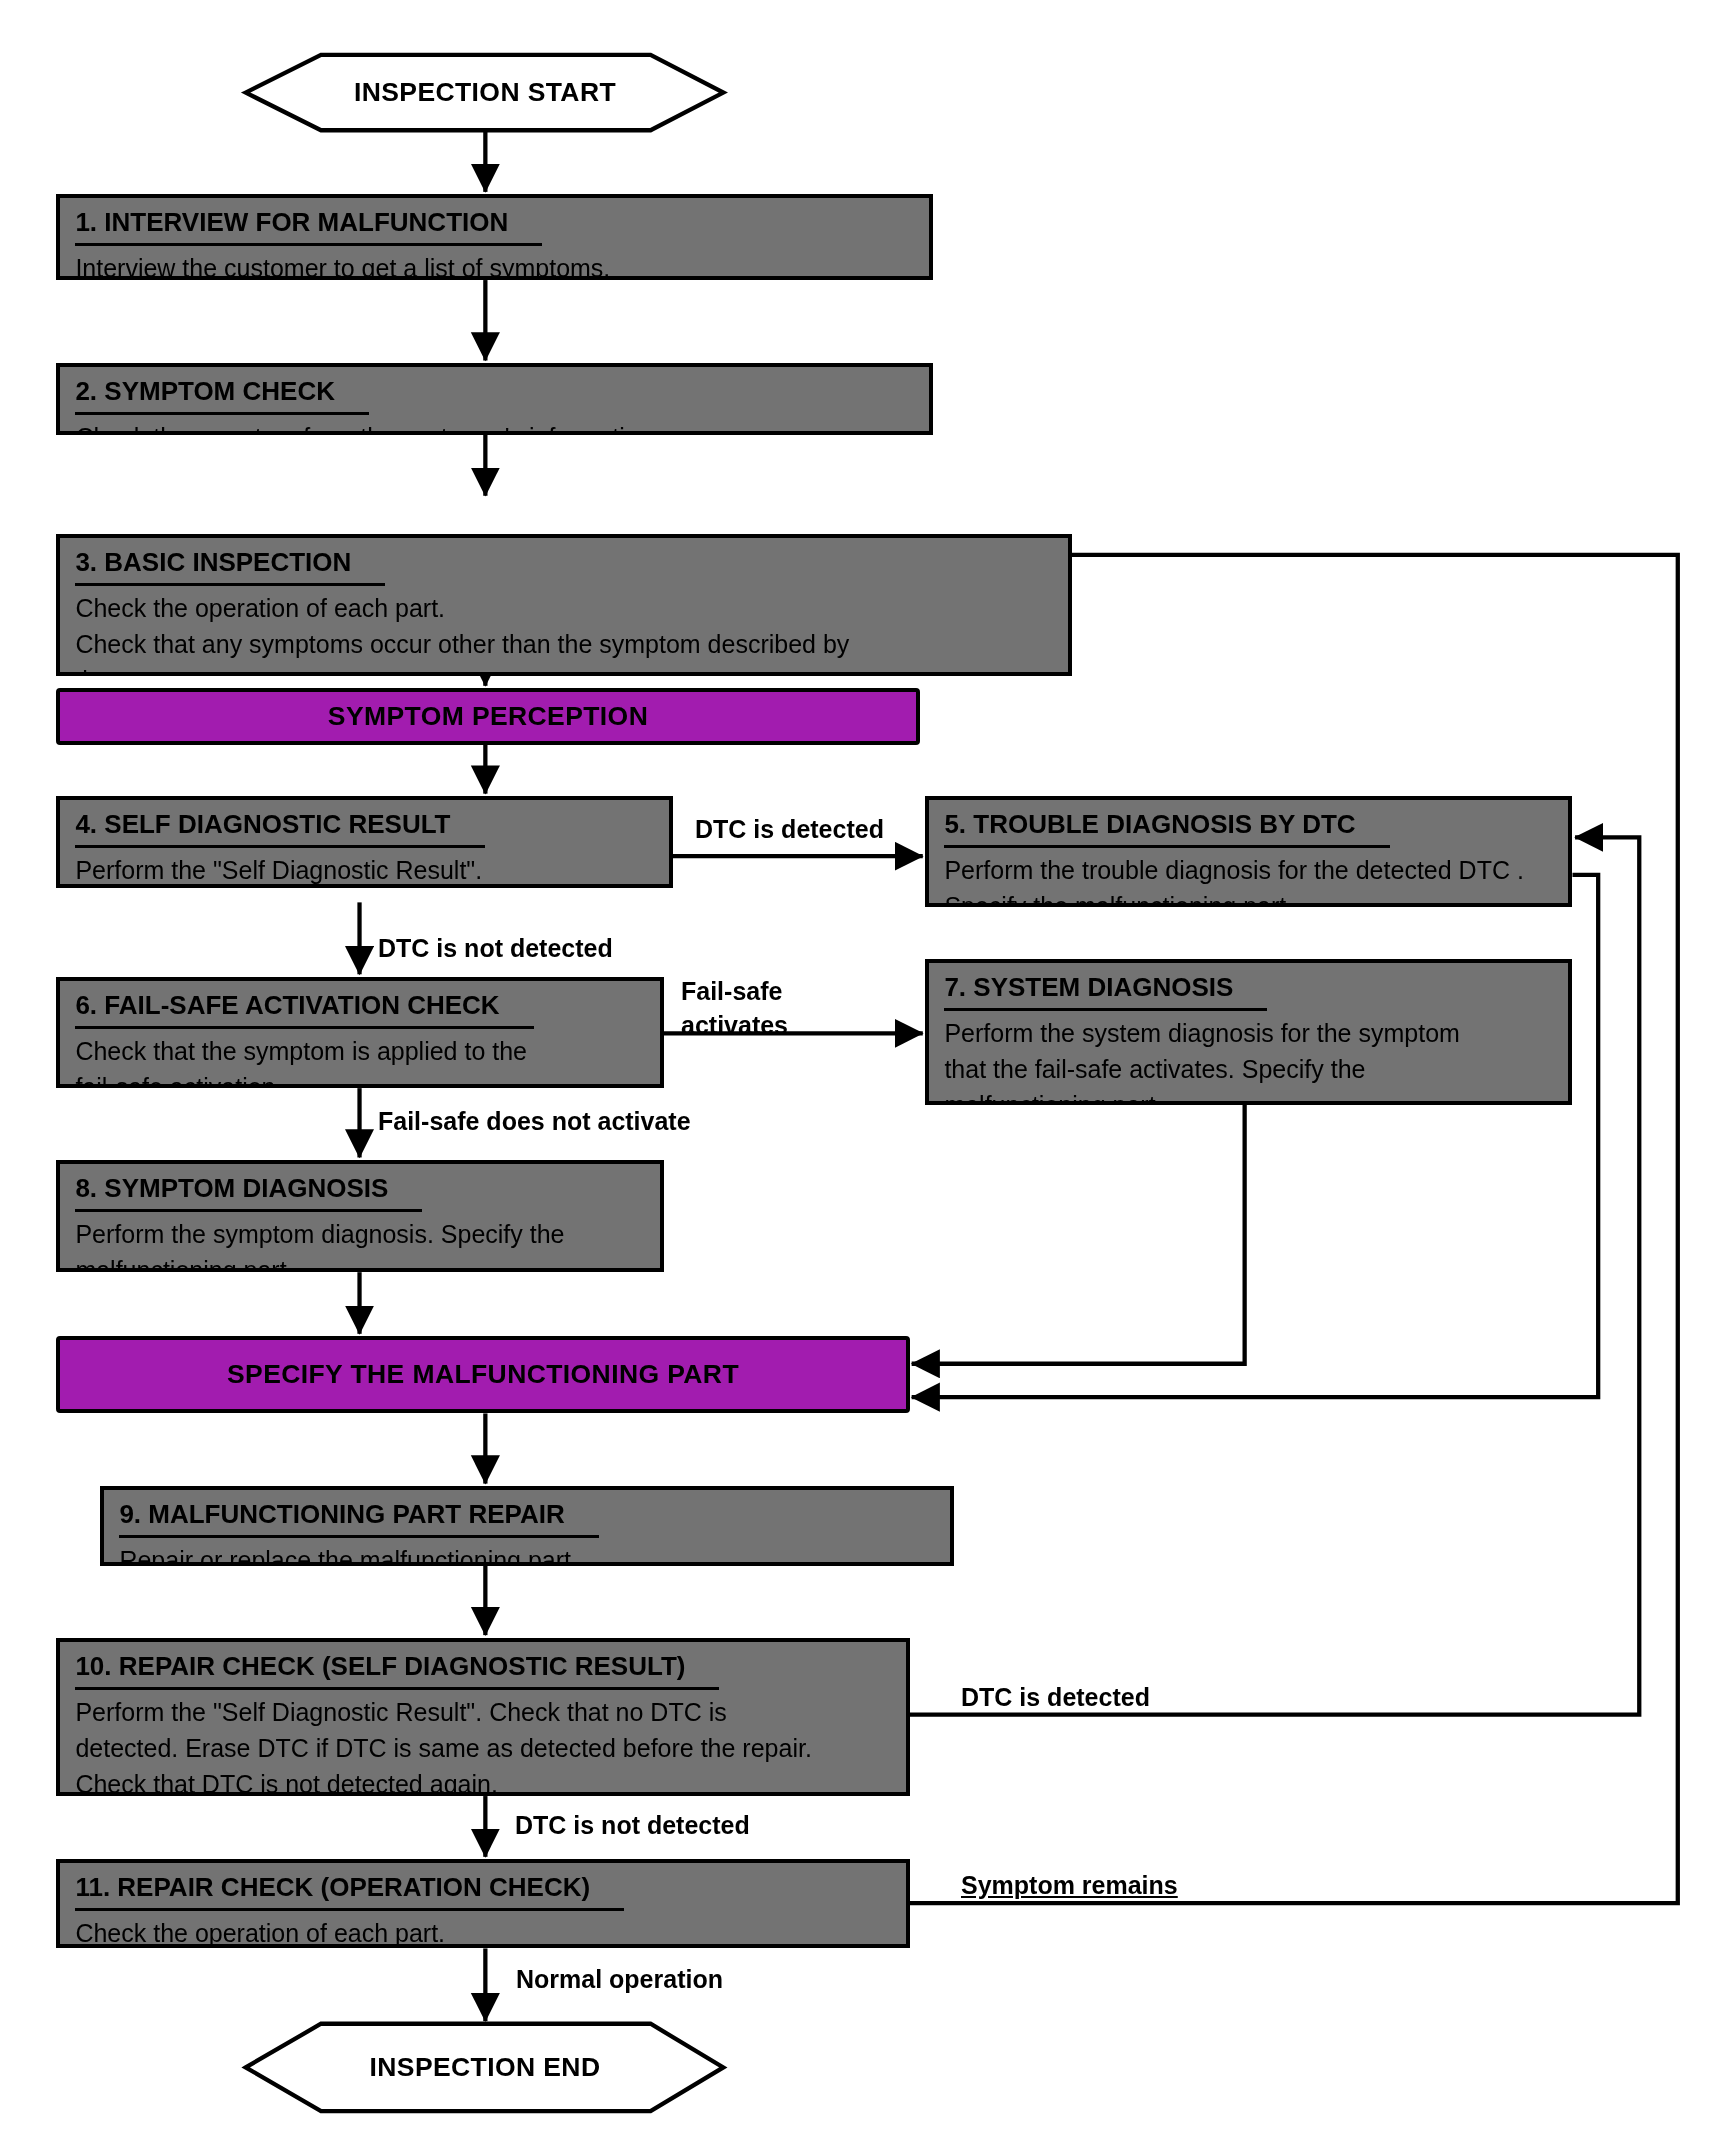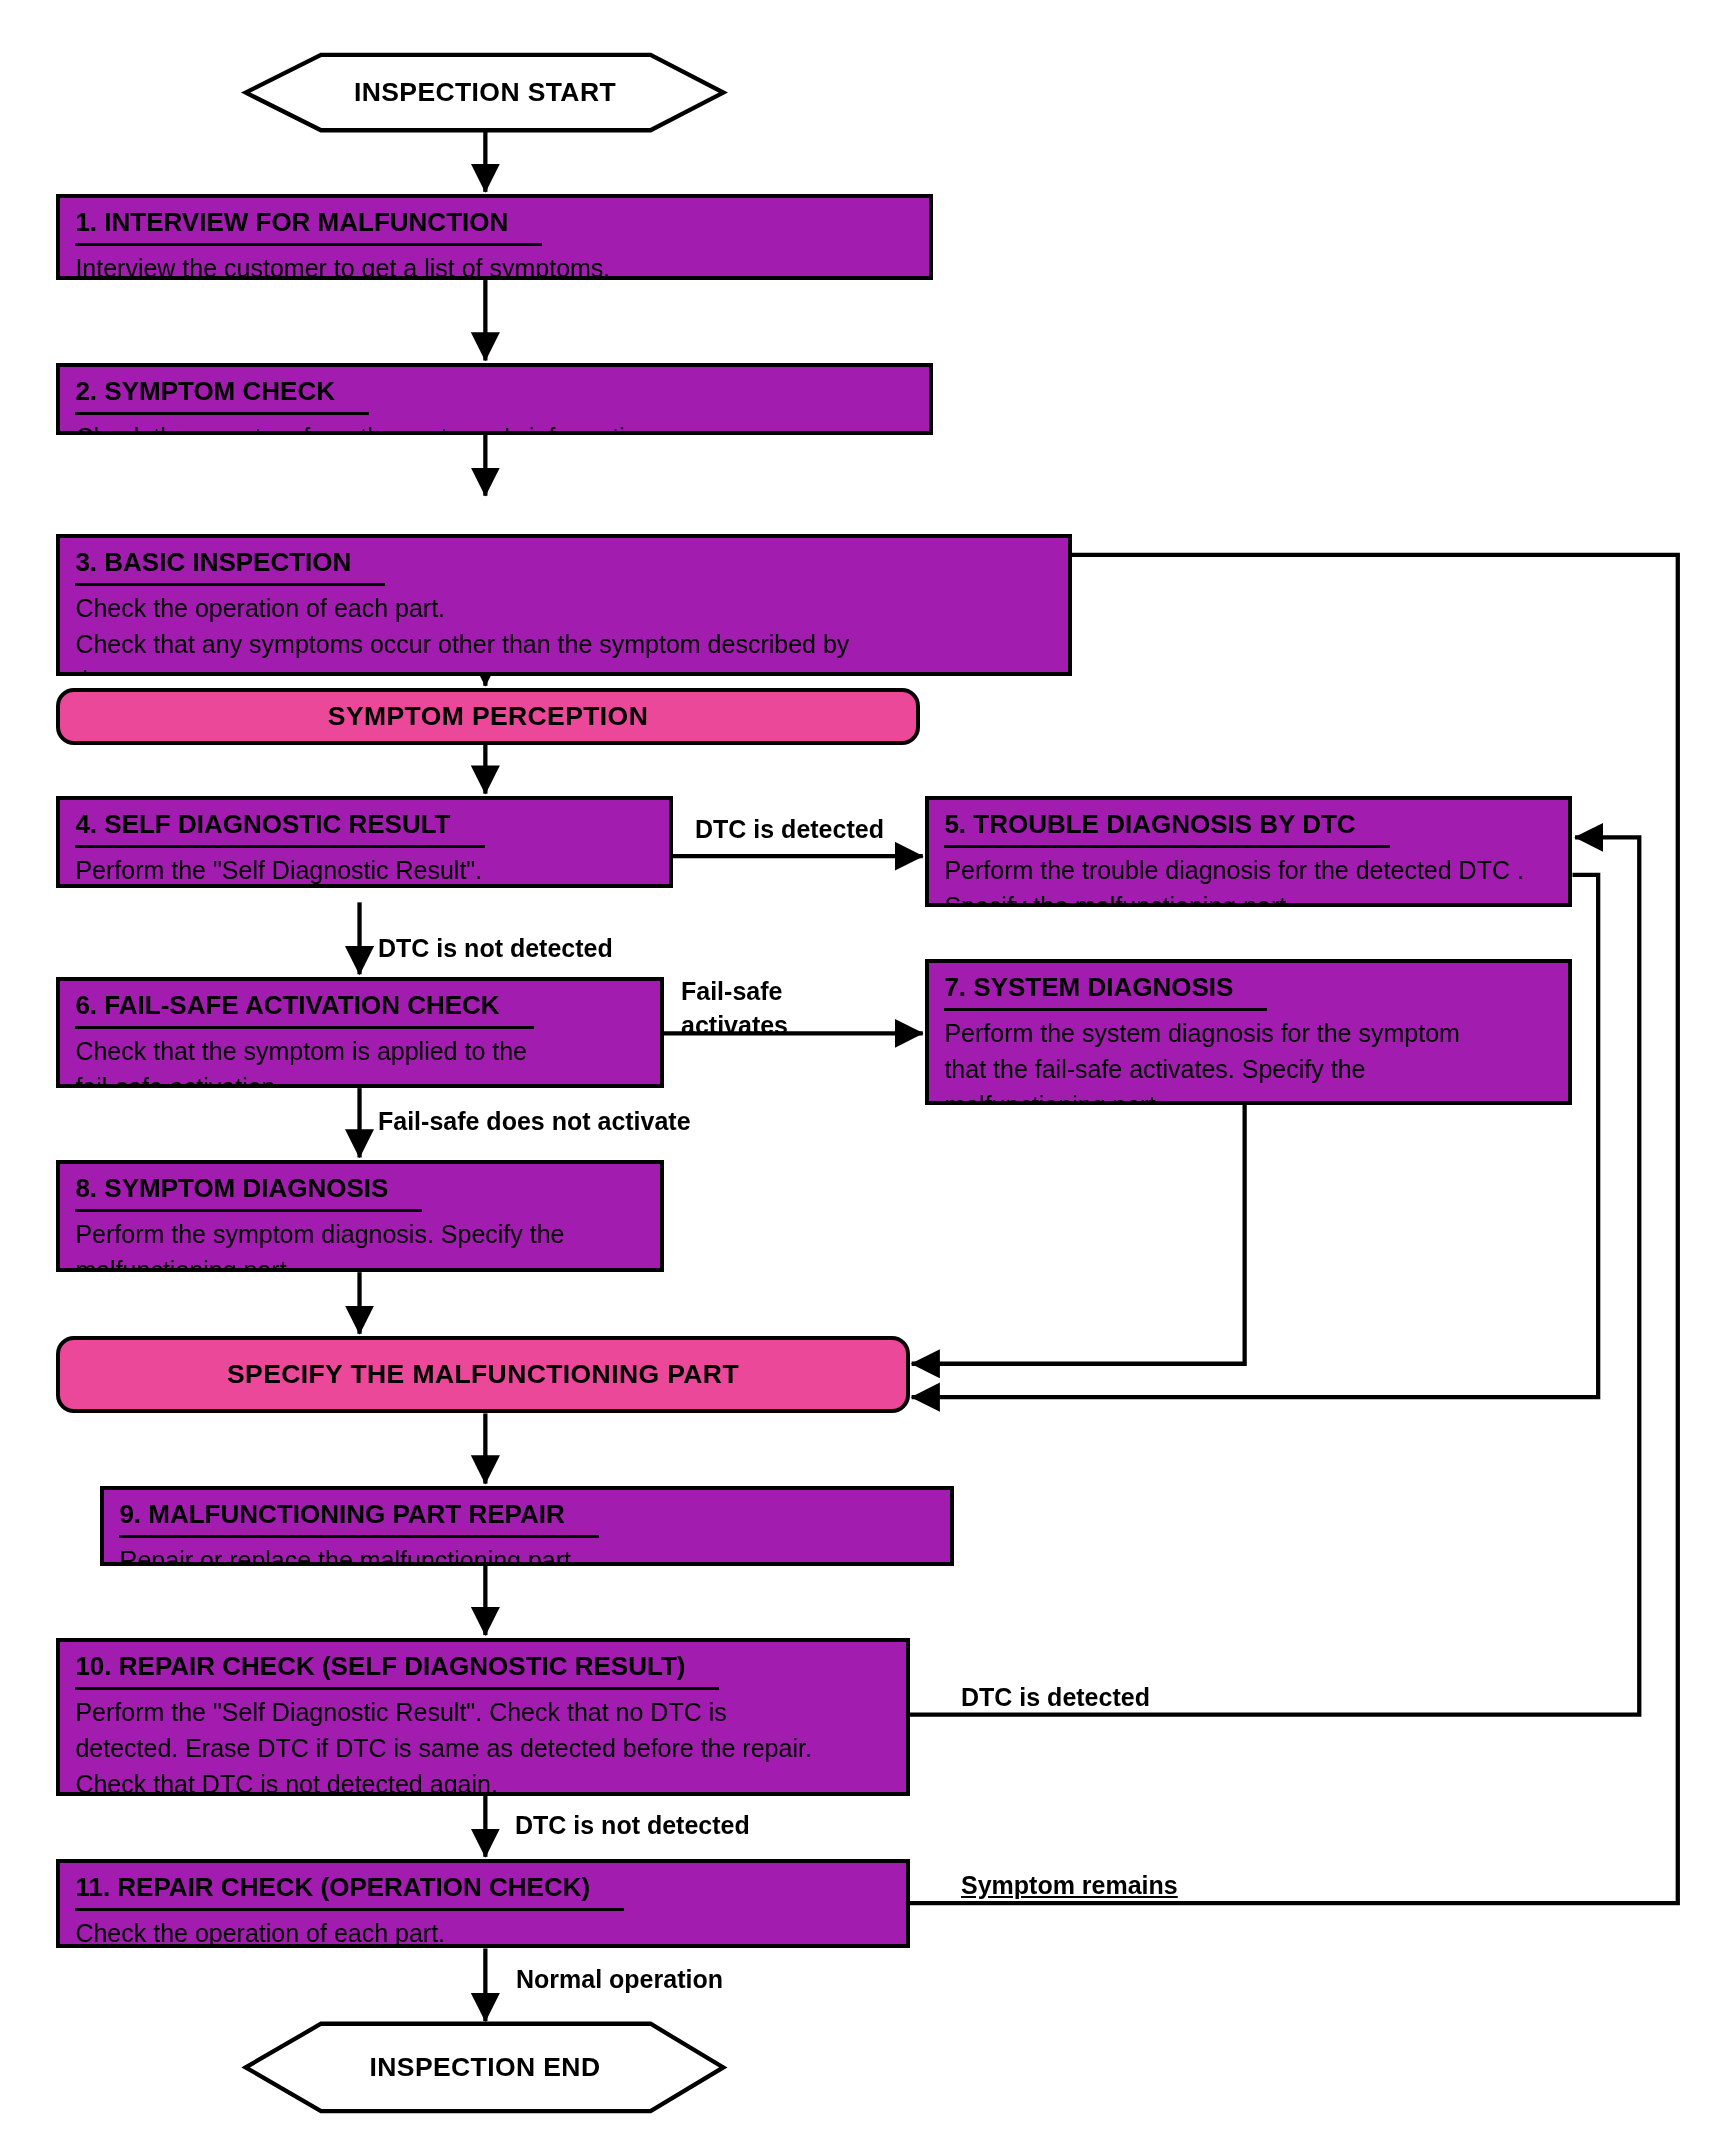--- a/index.html
+++ b/index.html
@@ -9,21 +9,21 @@
     height:2154px;
     background:#ffffff;
     font-family:"Liberation Sans","DejaVu Sans",sans-serif;
     color:#000;
   }
   #connector-layer{position:absolute;left:0;top:0;width:1730px;height:2154px;}
   .step-box{
     position:absolute;
     box-sizing:border-box;
     border:4.3px solid #000;
-    background:#a21caf;
+    background:#737373;
     padding:8.6px 17px 0 15.4px;
     overflow:hidden;
   }
   .step-title{
     display:inline-block;
     font-size:26px;
     font-weight:bold;
     border-bottom:3.4px solid #000;
     padding:0 34px 5.1px 0;
     white-space:nowrap;
@@ -32,22 +32,22 @@
   .step-body{
     margin-top:4.3px;
     font-size:25px;
     line-height:36px;
     white-space:pre-line;
   }
   .terminator{
     position:absolute;
     box-sizing:border-box;
     border:4.3px solid #000;
-    border-radius:18px;
-    background:#ec4899;
+    border-radius:4px;
+    background:#a21caf;
     display:flex;
     align-items:center;
     justify-content:center;
     font-size:26.5px;
     font-weight:bold;
     letter-spacing:0.4px;
   }
   .hex-label{
     position:absolute;
     display:flex;

